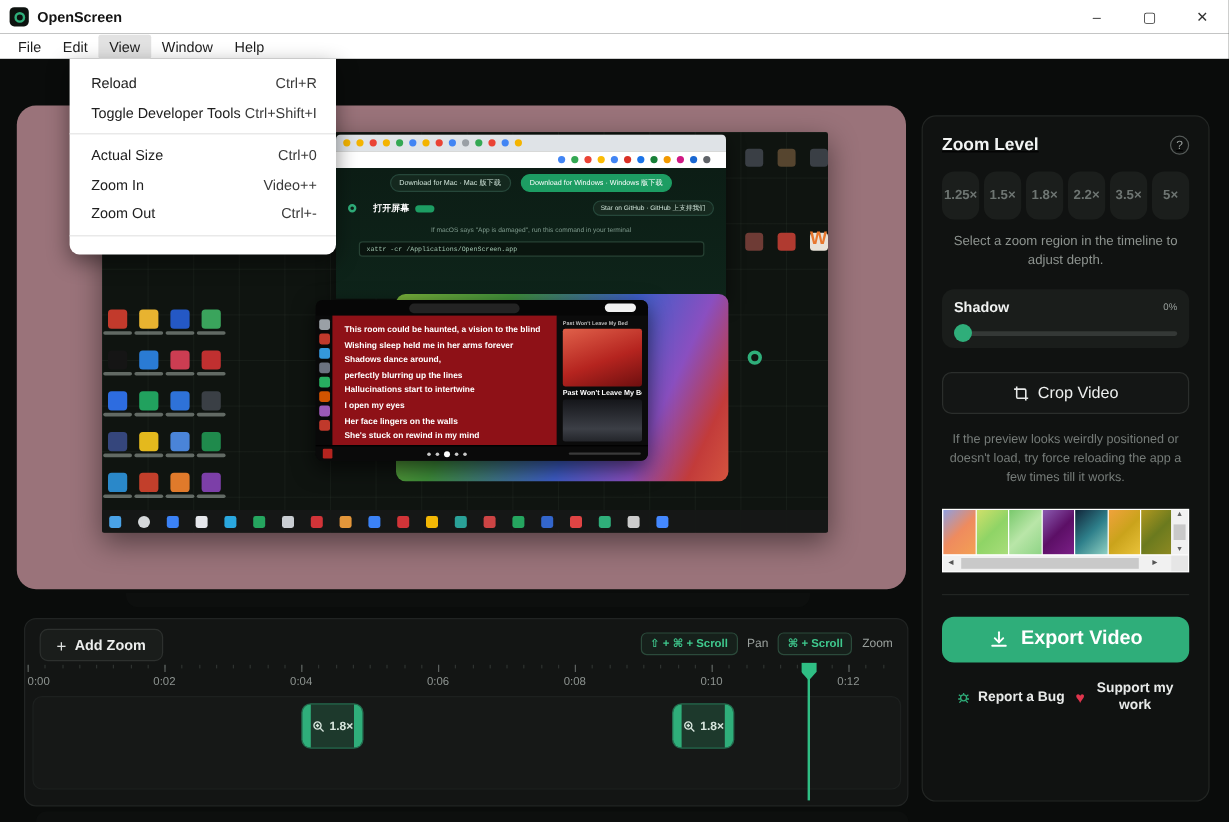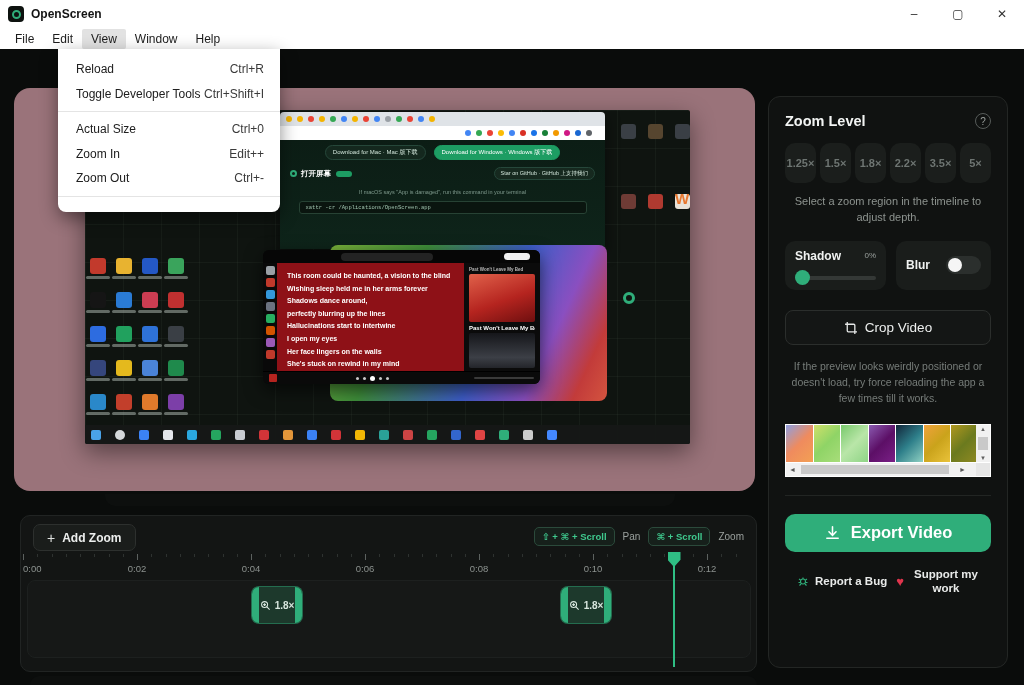--- a/index.html
+++ b/index.html
@@ -52,21 +52,21 @@
     overflow:hidden; box-shadow:0 4px 14px rgba(0,0,0,.5); }
   .tabstrip { height:14px; background:#dfe3e7; display:flex; align-items:center; padding:0 6px; }
   .toolbar { height:14px; background:#ffffff; display:flex; align-items:center; justify-content:flex-end; padding:0 8px; }
   .fdot { width:6px; height:6px; border-radius:50%; margin-right:5px; flex:none; }
   .bpage { height:109px; background:linear-gradient(180deg,#0c1d15,#0e241a); padding-top:5px; }
   .pill-row { display:flex; justify-content:center; gap:8px; }
   .pill { font-size:6px; padding:2px 7px; border-radius:8px; color:#cfe3d8; background:#14281e;
     border:1px solid #26473a; white-space:nowrap; }
   .pill.green { background:#1d9d63; color:#fff; border-color:#1d9d63; }
   .logo-row { display:flex; align-items:center; margin:7px 10px 0 10px; }
-  .site-logo { font-size:7.5px; color:#fff; font-weight:bold; display:flex; align-items:center; gap:4px; }
+  .site-logo { font-size:7.5px; color:#fff; font-weight:bold; display:flex; align-items:center; gap:14px; }
   .site-logo i { width:7px; height:7px; border-radius:50%; border:2px solid #2fae7a; display:inline-block; }
   .mini-badge { width:16px; height:6px; border-radius:3px; background:#1d9d63; margin-left:5px; }
   .star-pill { margin-left:auto; font-size:5.5px; color:#cfe3d8; background:#16291f; border:1px solid #26473a;
     border-radius:7px; padding:2px 6px; white-space:nowrap; }
   .bhint { text-align:center; font-size:5.5px; color:#7f9a8d; margin-top:8px; line-height:1.7; }
   .cmd-box { margin:4px auto 0 auto; width:288px; height:13px; border-radius:3px; background:#0a150f;
     border:1px solid #274234; display:flex; align-items:center; padding:0 6px; font-size:5.5px;
     color:#9fc3ae; font-family:"Liberation Mono","DejaVu Sans Mono",monospace; }
 
   
@@ -120,21 +120,21 @@
   .segment .handle.l { left:0; border-radius:7px 0 0 7px; }
   .segment .handle.r { right:0; border-radius:0 7px 7px 0; }
   .segment .zl { font-size:10px; font-weight:bold; color:#d8e6de; }
   .playhead-line { position:absolute; width:2px; top:48px; bottom:4px; background:#2fbe84; z-index:6; }
   .playhead-handle { position:absolute; top:36px; width:13px; height:15px; background:#2fbe84; z-index:7;
     clip-path:polygon(0 0,100% 0,100% 52%,50% 100%,0 52%); }
 
   
   .sidebar { position:absolute; left:768px; top:96px; width:240px; height:572px; background:#101211;
     border:1px solid #232624; border-radius:12px; padding:16px; z-index:20; }
-  .sb-head { display:flex; align-items:center; }
+  .sb-head { display:flex; align-items:center;text-decoration:underline; }
   .sb-title { font-size:14.5px; font-weight:bold; color:#f2f4f3; }
   .help-circ { margin-left:auto; width:16px; height:16px; border-radius:50%; border:1.5px solid #565b59;
     color:#9aa09d; font-size:10px; display:flex; align-items:center; justify-content:center; }
   .zoom-opts { display:flex; gap:4px; margin-top:14px; }
   .zoom-opt { flex:1; height:40px; border-radius:10px; background:#1b1e1c; color:#6e7572; font-size:11px;
     font-weight:bold; display:flex; align-items:center; justify-content:center; }
   .sb-caption { margin-top:11px; text-align:center; font-size:11px; color:#8d938f; line-height:1.45; }
   .cards { display:flex; gap:10px; margin-top:15px; }
   .card { background:#1a1d1b; border-radius:10px; padding:8px 10px; height:49px; }
   .card.shadow-card { flex:1.08; }
@@ -211,21 +211,21 @@
       <div>Toggle Developer Tools</div>
       <div class="sc">Ctrl+Shift+I</div>
     </div>
     <div class="dd-sep"></div>
     <div class="dd-item">
       <div>Actual Size</div>
       <div class="sc">Ctrl+0</div>
     </div>
     <div class="dd-item">
       <div>Zoom In</div>
-      <div class="sc">Edit++</div>
+      <div class="sc">Video++</div>
     </div>
     <div class="dd-item">
       <div>Zoom Out</div>
       <div class="sc">Ctrl+-</div>
     </div>
     <div class="dd-sep"></div>
   </div>
 
 <div class="shadow-strip"></div>
 <div class="preview">
@@ -555,26 +555,20 @@
     <div class="card shadow-card">
       <div class="row">
         <span class="lbl">Shadow</span>
         <span class="val">0%</span>
       </div>
       <div class="slider">
         <div class="trk"></div>
           <div class="knob"></div>
       </div>
     </div>
-    <div class="card blur-card">
-      <span class="lbl">Blur</span>
-      <div class="toggle">
-          <div class="knob"></div>
-        </div>
-    </div>
   </div>
 
   <div class="crop-btn">
     <svg width="13" height="13" viewBox="0 0 24 24" fill="none" stroke="#e6e8e7" stroke-width="2.4">
       <path d="M6 2v16a2 2 0 0 0 2 2h16"></path>
         <path d="M2 6h16a2 2 0 0 1 2 2v16"></path>
     </svg>
     <span>Crop Video</span>
   </div>
 

